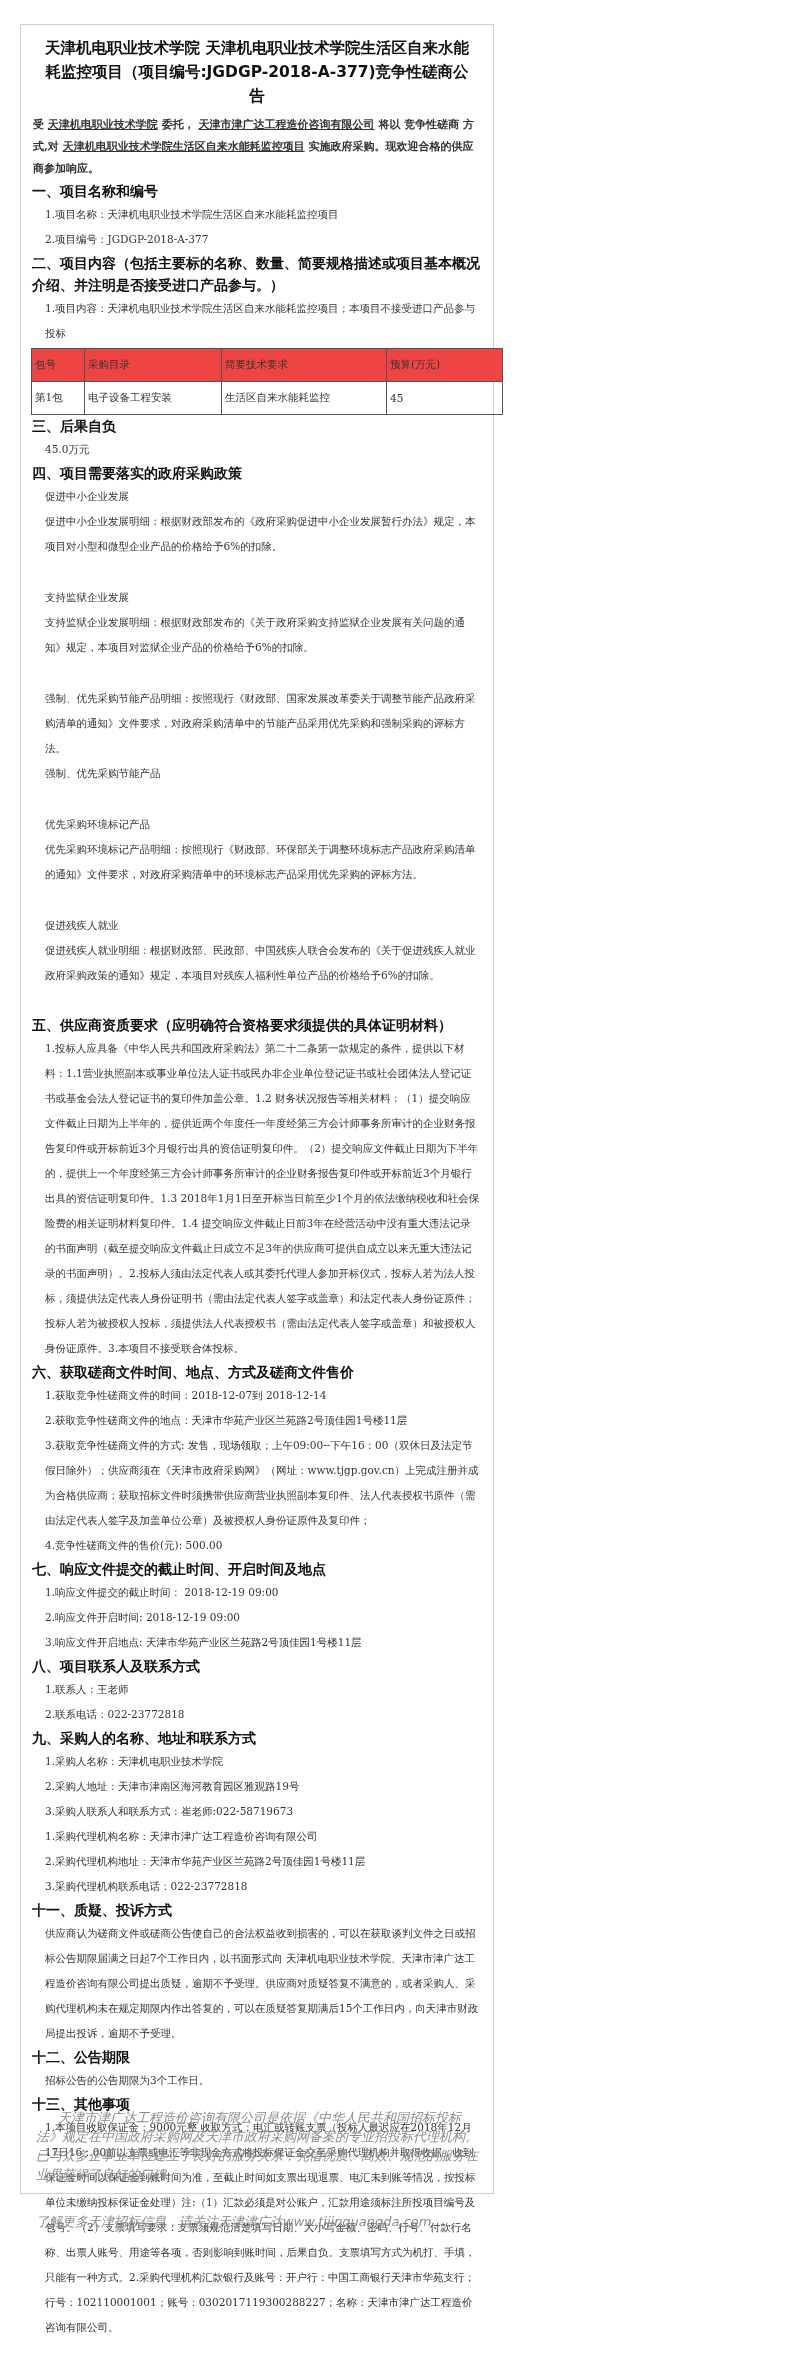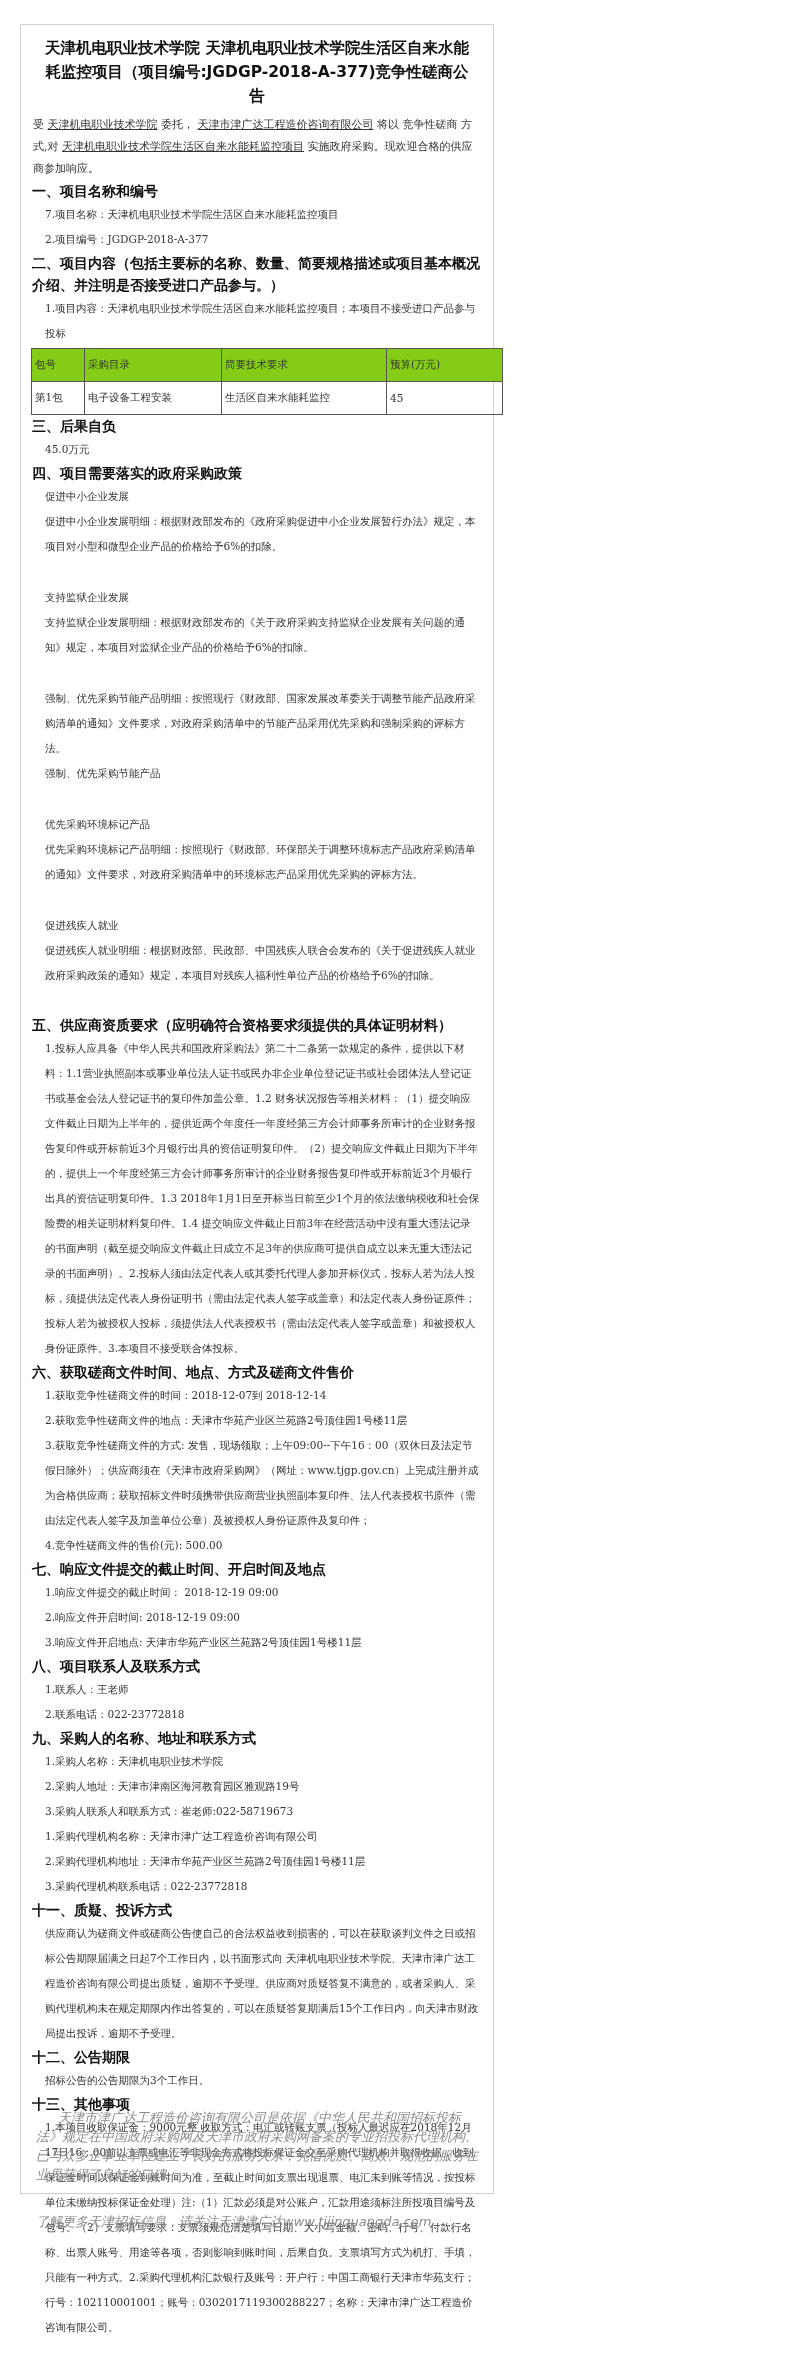--- a/index.html
+++ b/index.html
@@ -1,27 +1,27 @@
 <!DOCTYPE html>
 <html><head>
 <meta charset="utf-8">
 <style>
   html, body { margin:0; padding:0; background:#ffffff; }
   body { width:793px; height:2370px; position:relative; font-family:"DejaVu Serif","Liberation Serif",serif; color:#222; }
   .page { position:absolute; left:20px; top:24px; width:474px; height:2170px; border:1px solid #d0d0d0; box-sizing:border-box; }
   .content { position:absolute; left:20px; top:24px; width:474px; padding:0 11px; box-sizing:border-box; }
   .title { font-family:"DejaVu Sans","Liberation Sans",sans-serif; font-weight:bold; font-size:15.5px; line-height:24px; text-align:center; margin:12px 10px 6px 10px; color:#111; }
-  .intro { font-size:11px; line-height:22px; padding:0 2px; color:#333; }
+  .intro { font-size:11px; line-height:22px; padding:0 2px; color:#333;font-weight:bold; }
   .intro u { text-decoration:underline; }
   h2 { font-family:"DejaVu Serif","Liberation Serif",serif; font-weight:bold; font-size:14px; line-height:22px; margin:0; padding:0 1px; color:#111; }
   .p { font-size:10.5px; line-height:25px; padding-left:14px; padding-right:2px; color:#333; margin:0; }
   .blank { height:26px; }
   table.pkg { border-collapse:collapse; width:472px; margin:2px 0 0 0; font-size:10.5px; }
   table.pkg td { border:1px solid #555; height:32px; padding:0 3px; color:#333; }
-  table.pkg tr.head td { background:#84cc16; }
+  table.pkg tr.head td { background:#ef4444; }
   .sign { text-align:right; font-size:10.5px; padding-right:18px; color:#333; }
   .footer-text { position:absolute; left:36px; top:2108px; width:450px; font-family:"DejaVu Sans","Liberation Sans",sans-serif; font-size:13px; line-height:19px; color:#8a8a8a;font-style:italic; }
   .footer-text .indent { text-indent:22px; }
   .footer-link { margin-top:28px; }
 </style>
 </head>
 <body>
 
 <div class="page"></div>
 
@@ -32,21 +32,21 @@
     <span>受</span>
     <u>天津机电职业技术学院</u>
     <span>委托，</span>
     <u>天津市津广达工程造价咨询有限公司</u>
     <span>将以 竞争性磋商 方式,对</span>
     <u>天津机电职业技术学院生活区自来水能耗监控项目</u>
     <span>实施政府采购。现欢迎合格的供应商参加响应。</span>
   </div>
 
   <h2>一、项目名称和编号</h2>
-  <p class="p">7.项目名称：天津机电职业技术学院生活区自来水能耗监控项目</p>
+  <p class="p">1.项目名称：天津机电职业技术学院生活区自来水能耗监控项目</p>
   <p class="p">2.项目编号：JGDGP-2018-A-377</p>
 
   <h2>二、项目内容（包括主要标的名称、数量、简要规格描述或项目基本概况介绍、并注明是否接受进口产品参与。）</h2>
   <p class="p">1.项目内容：天津机电职业技术学院生活区自来水能耗监控项目；本项目不接受进口产品参与投标</p>
   <table class="pkg">
     <tbody>
         <tr class="head">
       <td style="width:46px">包号</td>
       <td style="width:130px">采购目录</td>
       <td style="width:158px">简要技术要求</td>

